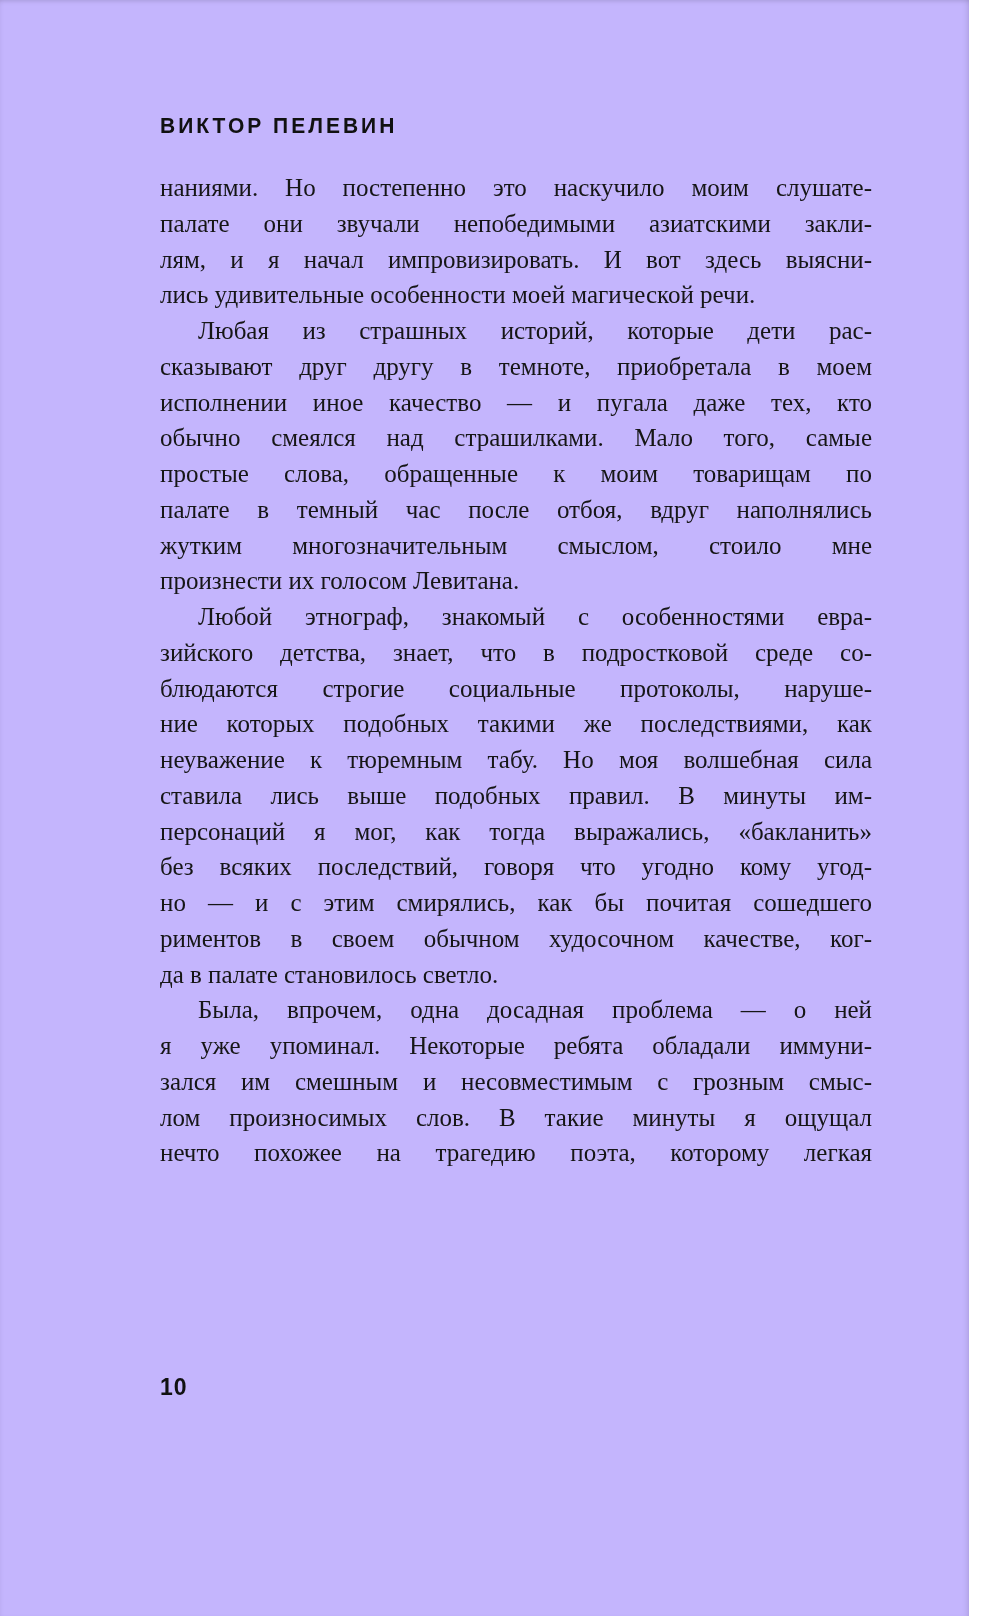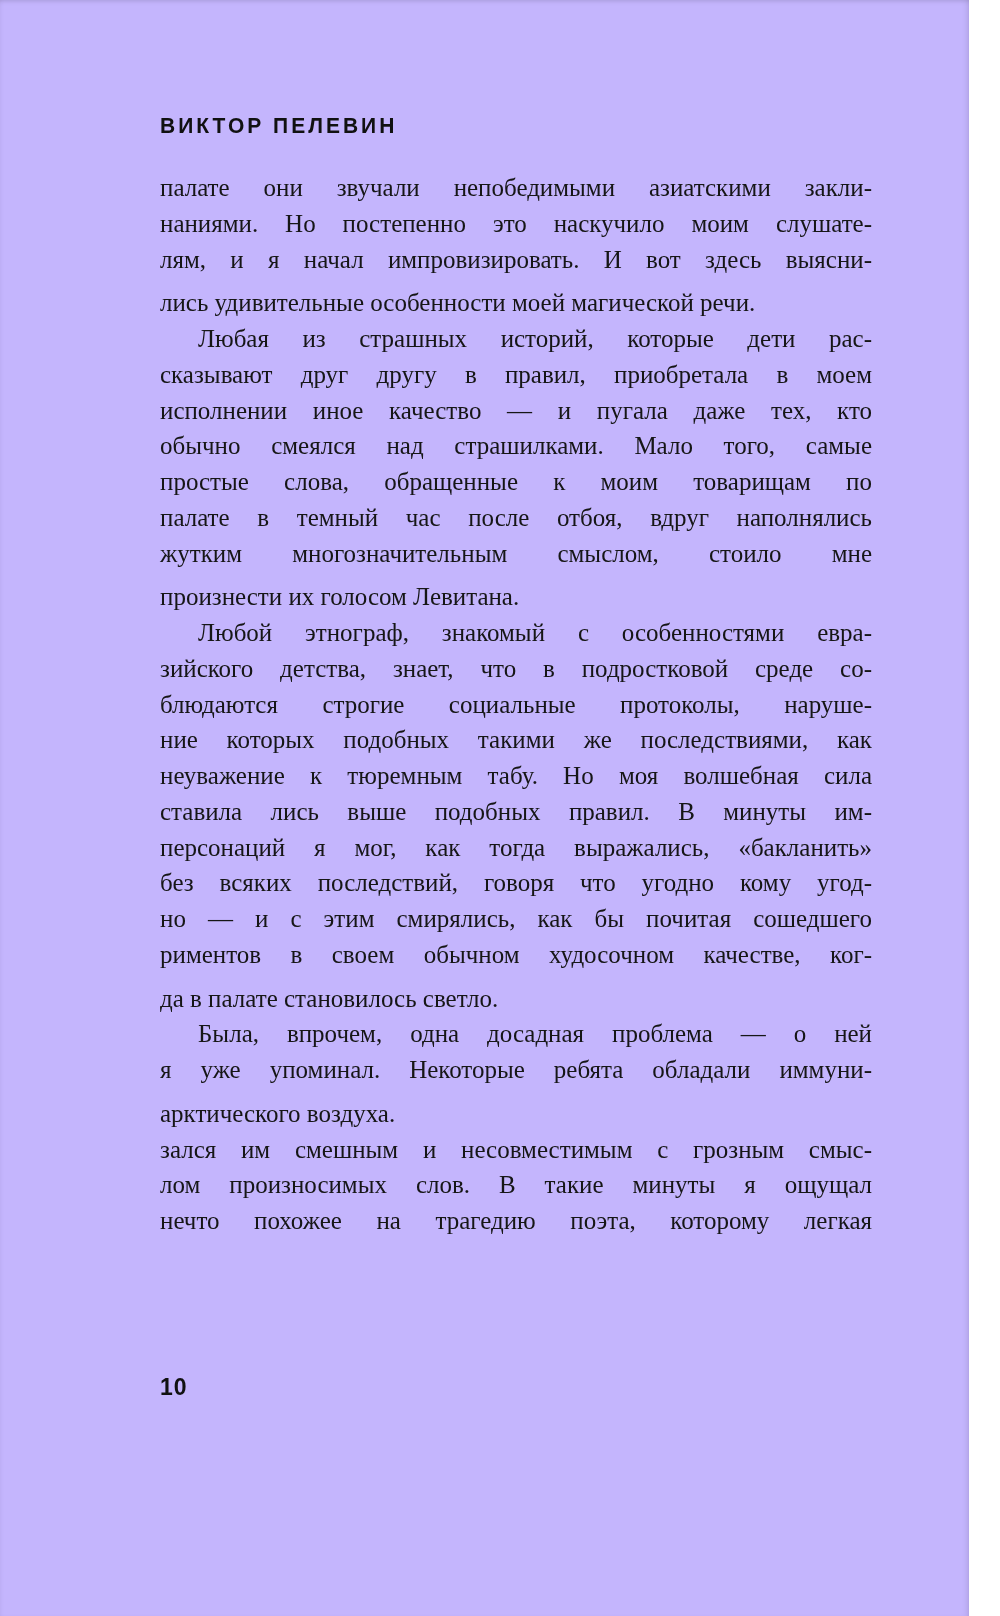--- a/index.html
+++ b/index.html
@@ -37,21 +37,21 @@
   }
   .para { margin: 0; }
   .line {
     font-size: 25px;
     line-height: 35.75px;
     text-align: justify;
     text-align-last: justify;
     color: #161616;
   }
   .line.indent { text-indent: 38px; }
-  .line.no-just { text-align-last: left; margin-top: 8px; }
+  .line.no-just { text-align-last: left; }
   .page-number {
     position: absolute;
     left: 160px;
     top: 1372px;
     font-family: "Liberation Sans", sans-serif;
     font-weight: 700;
     font-size: 23px;
     letter-spacing: 1px;
     color: #111;
     transform: scaleY(1.08);
@@ -61,29 +61,29 @@
 </head>
 <body>
 
 <div class="page">
 
   <div class="running-header">ВИКТОР ПЕЛЕВИН</div>
 
   <div class="body-text">
 
     <div class="para">
+      <div class="line">наниями. Но постепенно это наскучило моим слушате-</div>
       <div class="line">палате они звучали непобедимыми азиатскими закли-</div>
-      <div class="line">наниями. Но постепенно это наскучило моим слушате-</div>
       <div class="line">лям, и я начал импровизировать. И вот здесь выясни-</div>
       <div class="line no-just">лись удивительные особенности моей магической речи.</div>
     </div>
 
     <div class="para">
       <div class="line indent">Любая из страшных историй, которые дети рас-</div>
-      <div class="line">сказывают друг другу в правил, приобретала в моем</div>
+      <div class="line">сказывают друг другу в темноте, приобретала в моем</div>
       <div class="line">исполнении иное качество — и пугала даже тех, кто</div>
       <div class="line">обычно смеялся над страшилками. Мало того, самые</div>
       <div class="line">простые слова, обращенные к моим товарищам по</div>
       <div class="line">палате в темный час после отбоя, вдруг наполнялись</div>
       <div class="line">жутким многозначительным смыслом, стоило мне</div>
       <div class="line no-just">произнести их голосом Левитана.</div>
     </div>
 
     <div class="para">
       <div class="line indent">Любой этнограф, знакомый с особенностями евра-</div>
@@ -95,21 +95,20 @@
       <div class="line">персонаций я мог, как тогда выражались, «бакланить»</div>
       <div class="line">без всяких последствий, говоря что угодно кому угод-</div>
       <div class="line">но — и с этим смирялись, как бы почитая сошедшего</div>
       <div class="line">риментов в своем обычном худосочном качестве, ког-</div>
       <div class="line no-just">да в палате становилось светло.</div>
     </div>
 
     <div class="para">
       <div class="line indent">Была, впрочем, одна досадная проблема — о ней</div>
       <div class="line">я уже упоминал. Некоторые ребята обладали иммуни-</div>
-      <div class="line no-just">арктического воздуха.</div>
     </div>
 
     <div class="para">
       <div class="line">зался им смешным и несовместимым с грозным смыс-</div>
       <div class="line">лом произносимых слов. В такие минуты я ощущал</div>
       <div class="line">нечто похожее на трагедию поэта, которому легкая</div>
     </div>
 
   </div>
 

